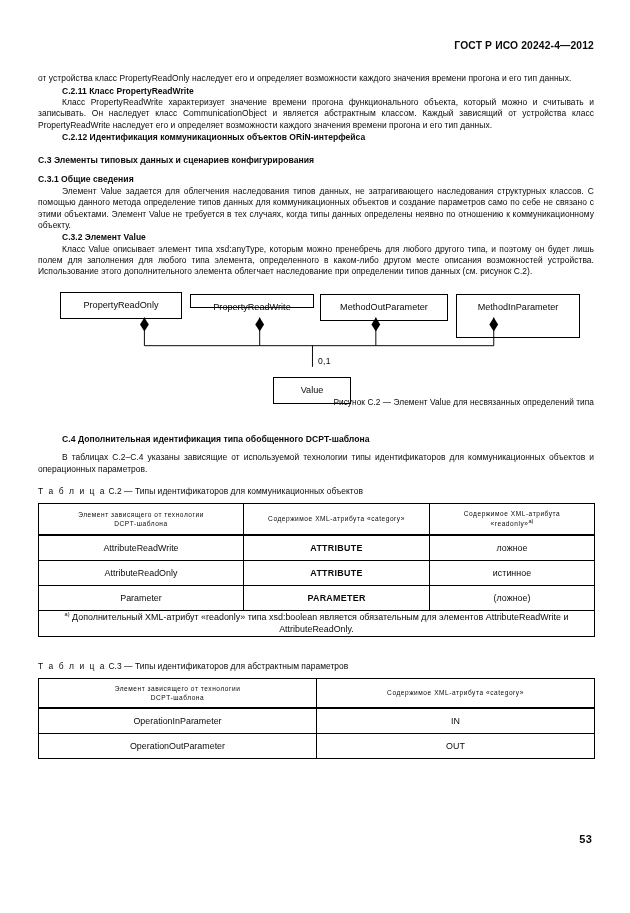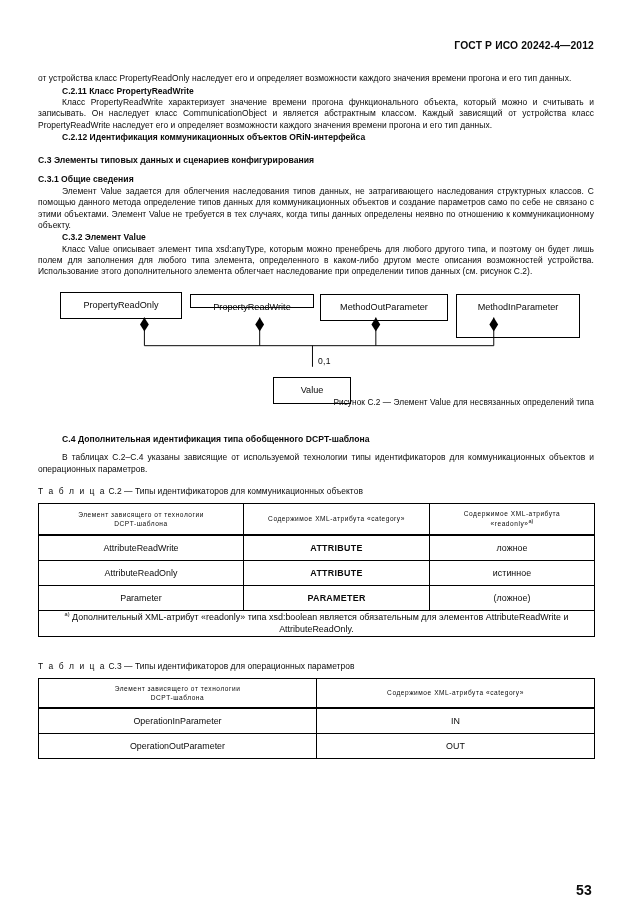--- a/index.html
+++ b/index.html
@@ -146,22 +146,22 @@
   }
   .note-cell .first-line { text-indent: 22px; }
   sup.fn { font-size: 5.6px; vertical-align: super; letter-spacing: 0; }
 
   .table-gap { height: 24px; }
 
   
   .page-number {
     position: absolute;
     right: 38px;
-    top: 882px;
-    font-size: 14px;
+    top: 833px;
+    font-size: 11px;
     font-weight: bold;
     letter-spacing: 0.2px;
   }
 </style>
 </head>
 <body>
 
 <div class="page">
   <div class="content">
 
@@ -274,21 +274,21 @@
             </span>
           </td>
         </tr>
       </tbody>
     </table>
 
     <div class="table-gap"></div>
 
     <div class="table-title">
       <span class="spaced">Т а б л и ц а</span>
-      <span>С.3 — Типы идентификаторов для операционных параметров</span>
+      <span>С.3 — Типы идентификаторов для абстрактным параметров</span>
     </div>
 
     <table class="gost">
       <colgroup>
           <col style="width:278px;">
           <col style="width:278px;">
         </colgroup>
       <thead>
         <tr>
           <th>

